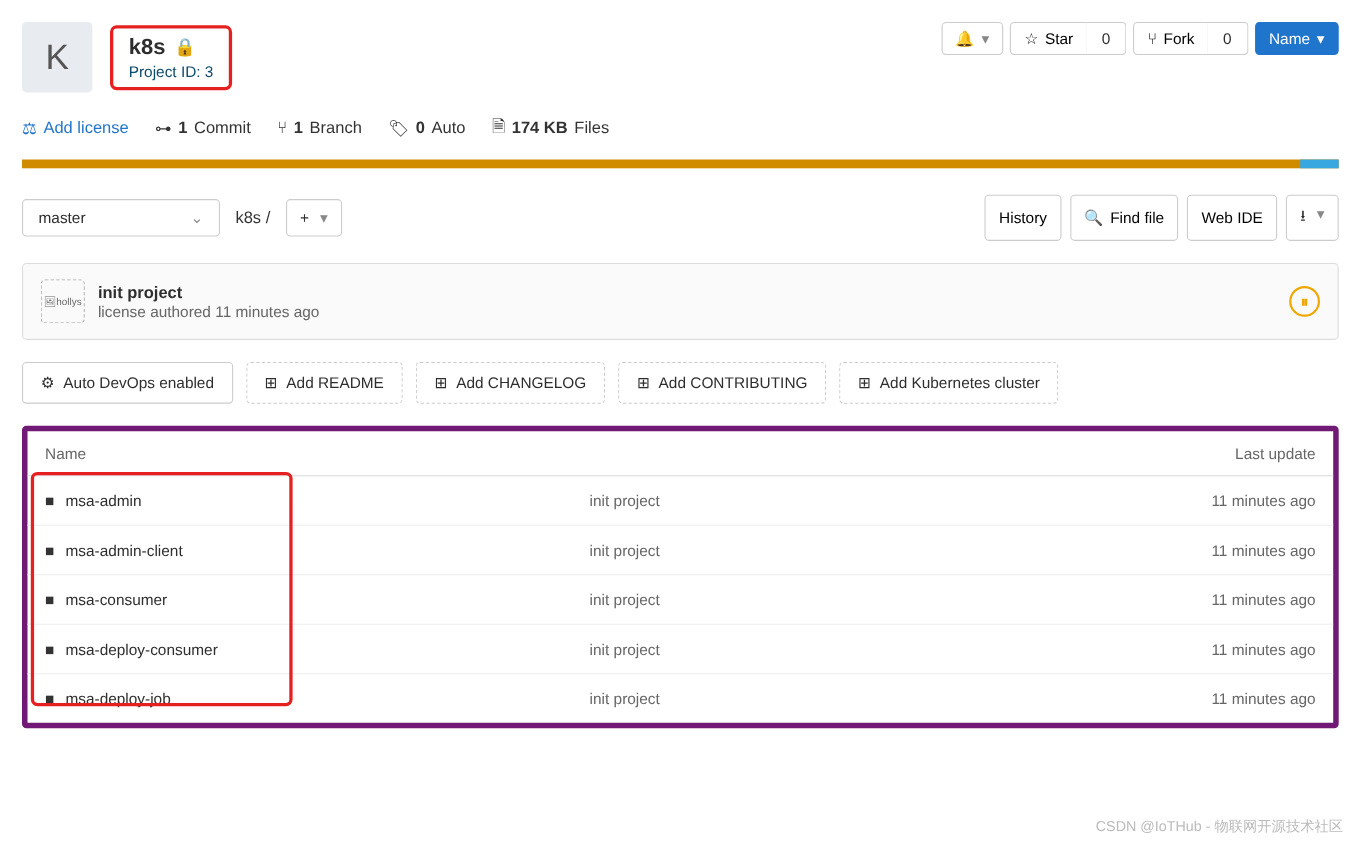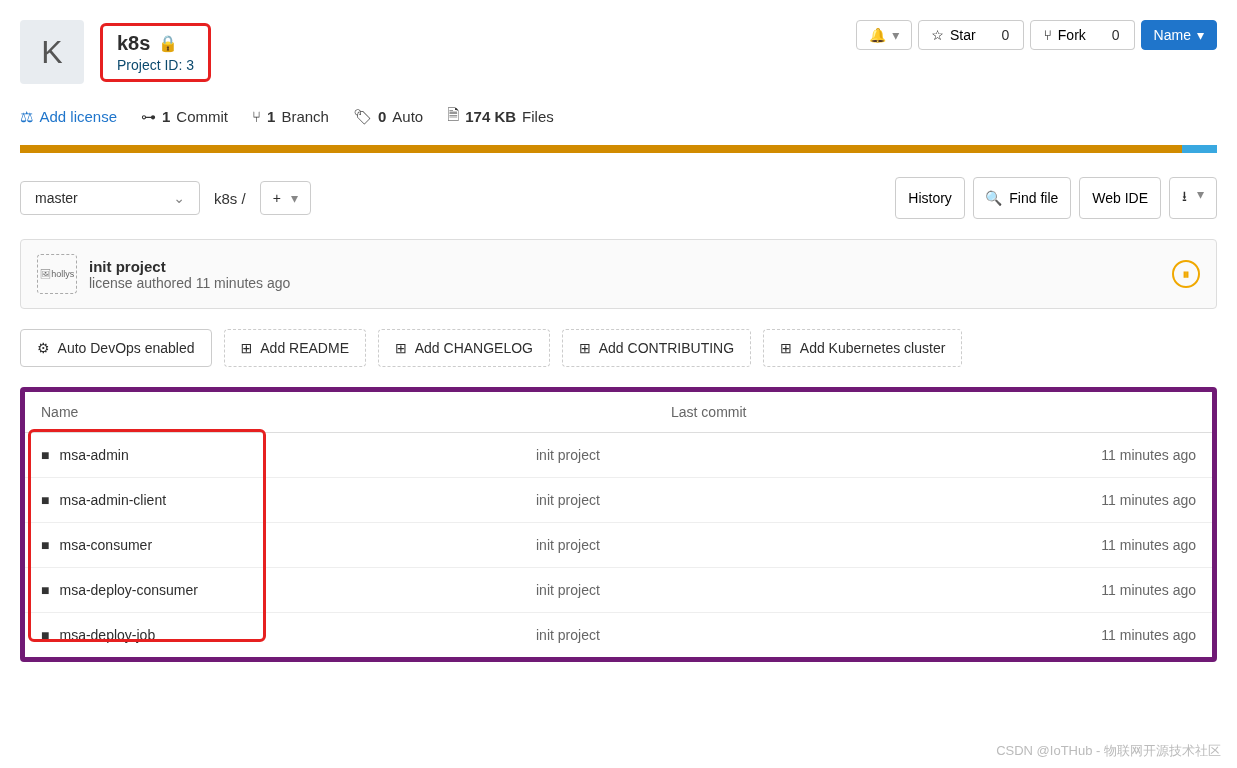--- a/index.html
+++ b/index.html
@@ -186,21 +186,21 @@
     <div class="suggest-btn dashed">
         <span>⊞</span>
         <span>Add Kubernetes cluster</span>
       </div>
   </div>
 
   <div class="files-wrap">
     <div class="file-table">
       <div class="file-table-header">
         <div class="col-name">Name</div>
-        <div class="col-commit">Last commit</div>
+        <div class="col-update">Last update</div>
       </div>
       <div class="file-row">
         <div class="col-name file-name">
             <span class="folder-icon">■</span>
             <span>msa-admin</span>
           </div>
         <div class="col-commit" style="color:#666">init project</div>
         <div class="col-update" style="color:#666">11 minutes ago</div>
       </div>
       <div class="file-row">

